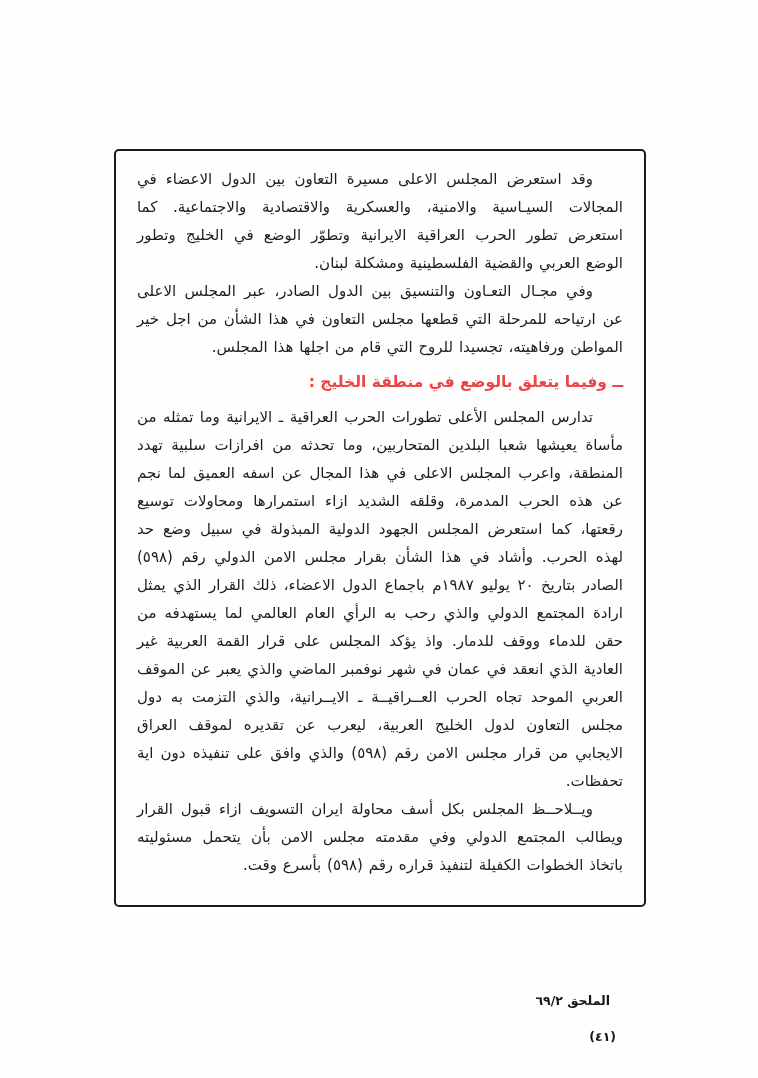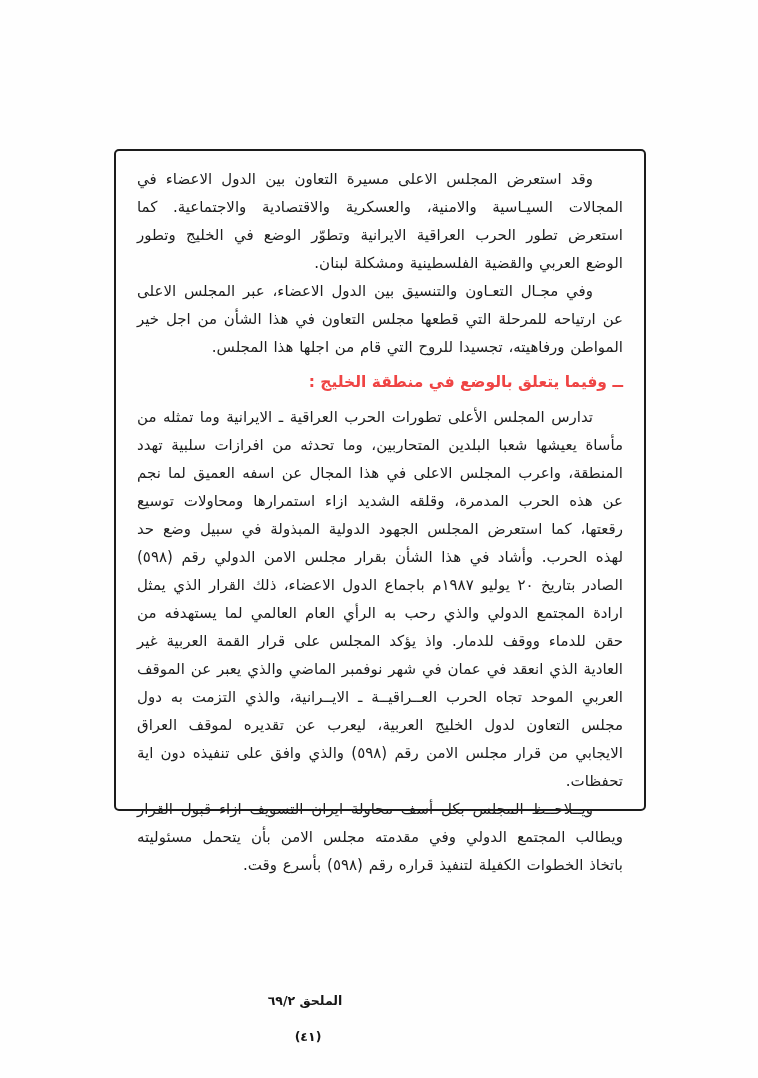--- a/index.html
+++ b/index.html
@@ -12,21 +12,21 @@
     background: #fefefe;
     font-family: "DejaVu Sans", sans-serif;
     color: #1b1b1b;
     overflow: hidden;
   }
   .content-box {
     position: absolute;
     left: 114px;
     top: 149px;
     width: 532px;
-    height: 662px;
+    height: 758px;
     border: 2px solid #1c1c1c;
     border-radius: 5px;
     padding: 14px 21px 12px 21px;
     direction: rtl;
     background: #fefefe;
   }
   .para {
     direction: rtl;
     text-align: justify;
     font-size: 15px;
@@ -42,21 +42,20 @@
     line-height: 28px;
     font-weight: bold;
     margin: 7px 0 7px 0;
     color: #ef4444;
   }
   .footer {
     position: absolute;
     left: 0;
     top: 993px;
     width: 616px;
-    text-align: center;
     direction: rtl;
   }
   .annex-label {
     font-size: 12.5px;
     font-weight: bold;
     color: #161616;
     margin-right: 6px;
   }
   .page-number {
     font-size: 12.5px;
@@ -65,21 +64,21 @@
     margin-top: 21px;
   }
 </style>
 </head>
 <body>
 
 <div class="page">
 
   <div class="content-box">
     <p class="para">وقد استعرض المجلس الاعلى مسيرة التعاون بين الدول الاعضاء في المجالات السيـاسية والامنية، والعسكرية والاقتصادية والاجتماعية. كما استعرض تطور الحرب العراقية الايرانية وتطوّر الوضع في الخليج وتطور الوضع العربي والقضية الفلسطينية ومشكلة لبنان.</p>
-    <p class="para">وفي مجـال التعـاون والتنسيق بين الدول الاعضاء، عبر المجلس الاعلى عن ارتياحه للمرحلة التي قطعها مجلس التعاون في هذا الشأن من اجل خير المواطن ورفاهيته، تجسيدا للروح التي قام من اجلها هذا المجلس.</p>
+    <p class="para">وفي مجـال التعـاون والتنسيق بين الدول الصادر، عبر المجلس الاعلى عن ارتياحه للمرحلة التي قطعها مجلس التعاون في هذا الشأن من اجل خير المواطن ورفاهيته، تجسيدا للروح التي قام من اجلها هذا المجلس.</p>
     <p class="section-heading">ــ وفيما يتعلق بالوضع في منطقة الخليج :</p>
     <p class="para">تدارس المجلس الأعلى تطورات الحرب العراقية ـ الايرانية وما تمثله من مأساة يعيشها شعبا البلدين المتحاربين، وما تحدثه من افرازات سلبية تهدد المنطقة، واعرب المجلس الاعلى في هذا المجال عن اسفه العميق لما نجم عن هذه الحرب المدمرة، وقلقه الشديد ازاء استمرارها ومحاولات توسيع رقعتها، كما استعرض المجلس الجهود الدولية المبذولة في سبيل وضع حد لهذه الحرب. وأشاد في هذا الشأن بقرار مجلس الامن الدولي رقم (٥٩٨) الصادر بتاريخ ٢٠ يوليو ١٩٨٧م باجماع الدول الاعضاء، ذلك القرار الذي يمثل ارادة المجتمع الدولي والذي رحب به الرأي العام العالمي لما يستهدفه من حقن للدماء ووقف للدمار. واذ يؤكد المجلس على قرار القمة العربية غير العادية الذي انعقد في عمان في شهر نوفمبر الماضي والذي يعبر عن الموقف العربي الموحد تجاه الحرب العــراقيــة ـ الايــرانية، والذي التزمت به دول مجلس التعاون لدول الخليج العربية، ليعرب عن تقديره لموقف العراق الايجابي من قرار مجلس الامن رقم (٥٩٨) والذي وافق على تنفيذه دون اية تحفظات.</p>
     <p class="para">ويــلاحــظ المجلس بكل أسف محاولة ايران التسويف ازاء قبول القرار ويطالب المجتمع الدولي وفي مقدمته مجلس الامن بأن يتحمل مسئوليته باتخاذ الخطوات الكفيلة لتنفيذ قراره رقم (٥٩٨) بأسرع وقت.</p>
   </div>
 
   <div class="footer">
     <div class="annex-label">الملحق ٦٩/٢</div>
     <div class="page-number">(٤١)</div>
   </div>
 

